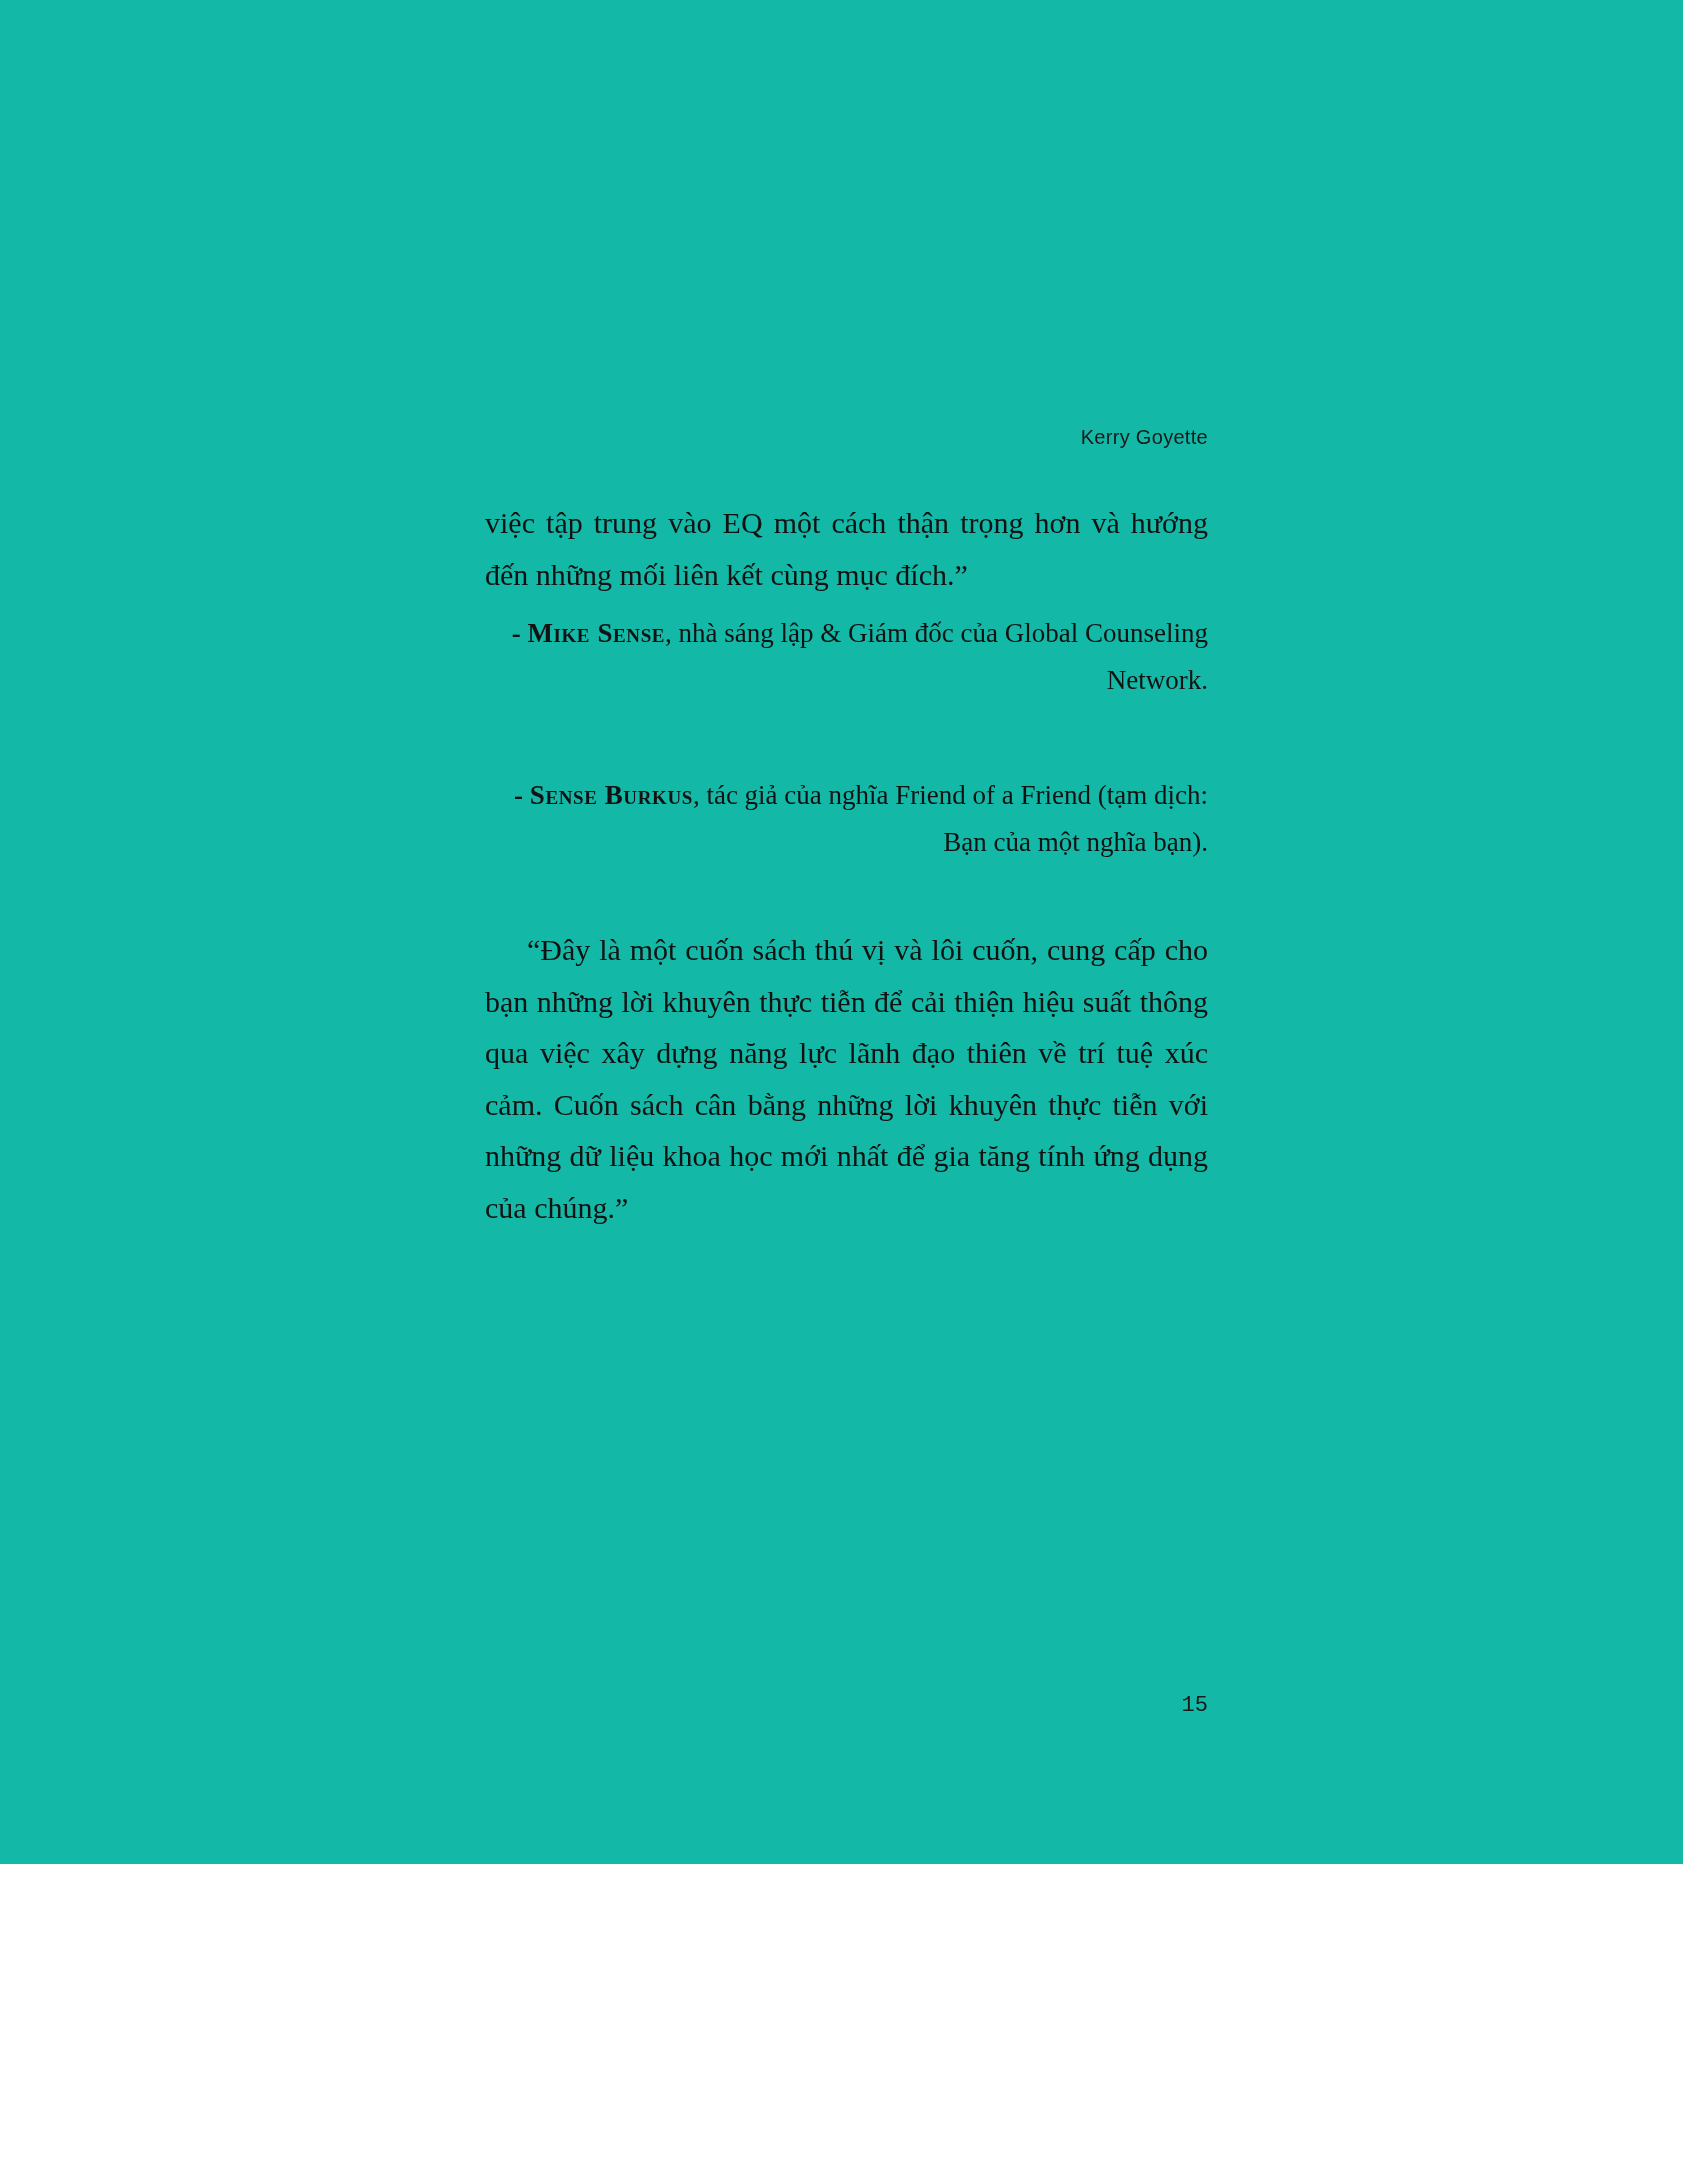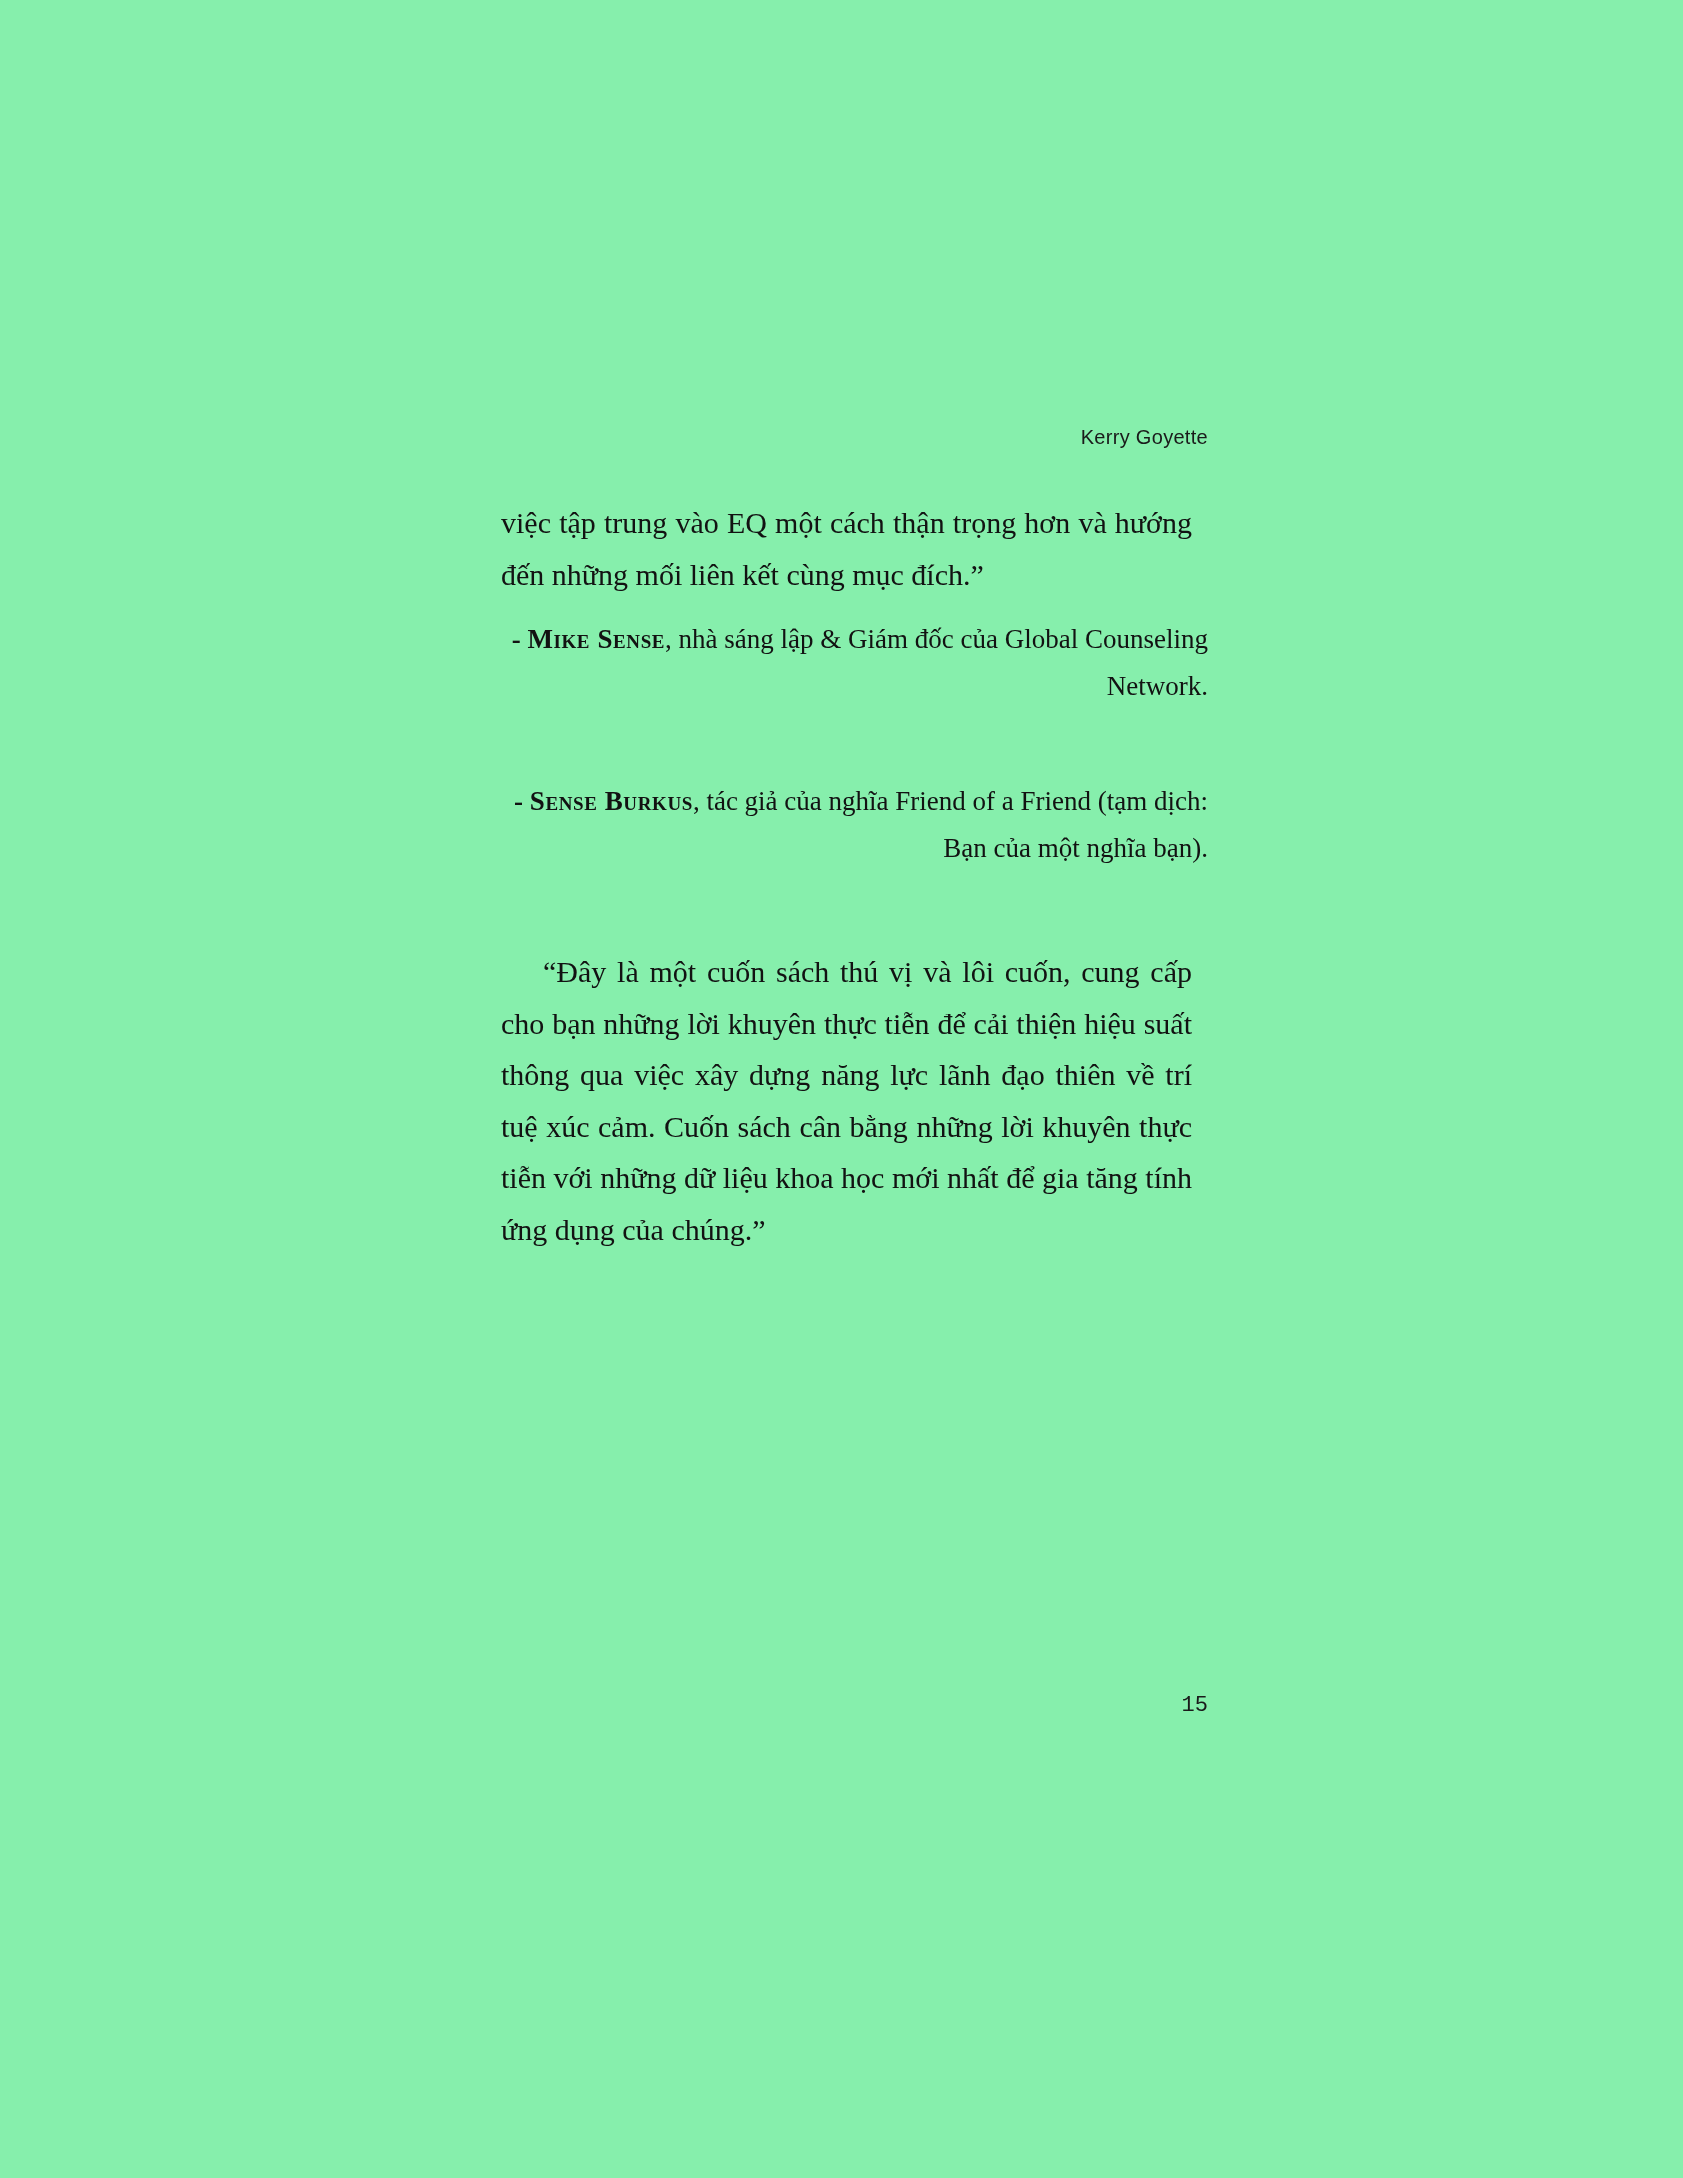--- a/index.html
+++ b/index.html
@@ -3,22 +3,22 @@
 <meta charset="utf-8">
 <style>
   html, body {
     margin: 0;
     padding: 0;
     background: #ffffff;
   }
   .page {
     position: relative;
     width: 1683px;
-    height: 2178px;
-    background: #86efac;
+    height: 1864px;
+    background: #14b8a6;
     margin: 0 auto;
     overflow: hidden;
     font-family: "Liberation Serif", serif;
     color: #1a1a1a;
   }
   .content {
     position: absolute;
     left: 485px;
     top: 426px;
     width: 723px;
@@ -29,21 +29,21 @@
     color: #1a1a1a;
     text-align: right;
     letter-spacing: 0.3px;
     margin-bottom: 48px;
   }
   .para {
     font-size: 30px;
     line-height: 1.72;
     text-align: justify;
     text-justify: inter-word;
-    margin: 16px;
+    margin: 0;
     color: #121212;
   }
   .para.no-indent {
     text-indent: 0;
   }
   .para.indent {
     text-indent: 42px;
   }
   .attrib {
     font-size: 27px;

